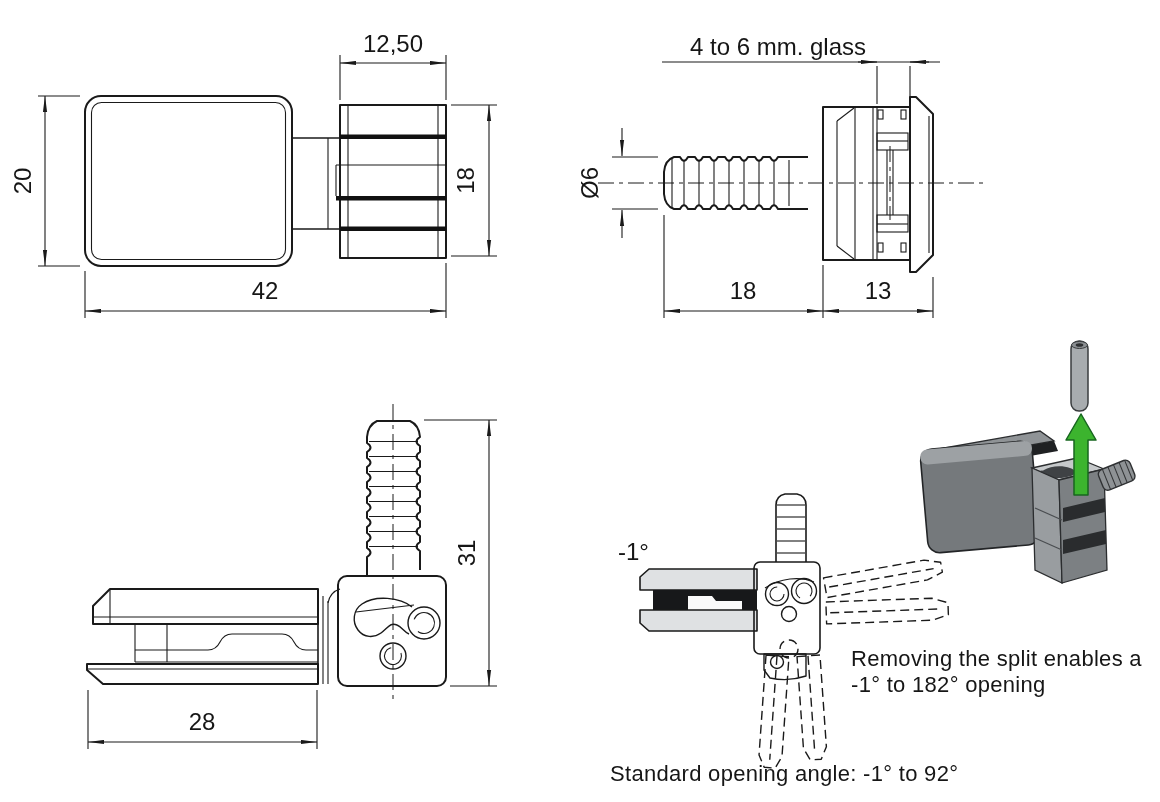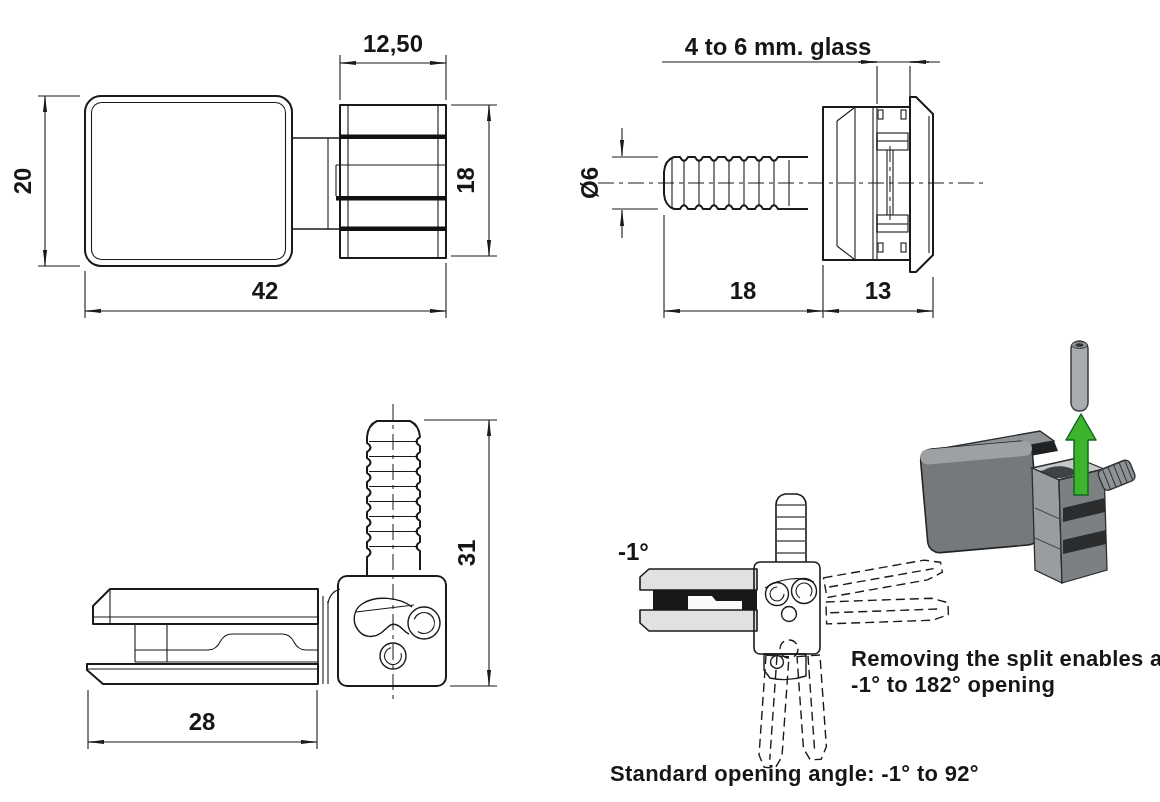--- a/index.html
+++ b/index.html
@@ -1,16 +1,16 @@
 <!DOCTYPE html>
 <html><head>
 <meta charset="utf-8">
 <style>
   html,body{margin:0;padding:0;background:#fff;}
-  #canvas{position:relative;width:1160px;height:802px;background:#ffffff;overflow:hidden;font-weight:bold;}
+  #canvas{position:relative;width:1160px;height:802px;background:#ffffff;overflow:hidden;}
   svg{display:block;}
   text{font-family:"Liberation Sans",sans-serif;fill:#161616;}
   .o2{stroke:#1a1a1a;stroke-width:2;fill:none;stroke-linejoin:round;}
   .o16{stroke:#1a1a1a;stroke-width:1.6;fill:none;stroke-linejoin:round;}
   .o14{stroke:#1a1a1a;stroke-width:1.4;fill:none;stroke-linejoin:round;}
   .t{stroke:#1a1a1a;stroke-width:1.1;fill:none;}
   .d{stroke:#1a1a1a;stroke-width:1.1;fill:none;}
   .cl{stroke:#1a1a1a;stroke-width:1;fill:none;stroke-dasharray:16 5 4 5;}
   .bar{fill:#111;stroke:none;}
   .dash{stroke:#1a1a1a;stroke-width:1.4;fill:none;stroke-dasharray:9 5;stroke-linejoin:round;}

